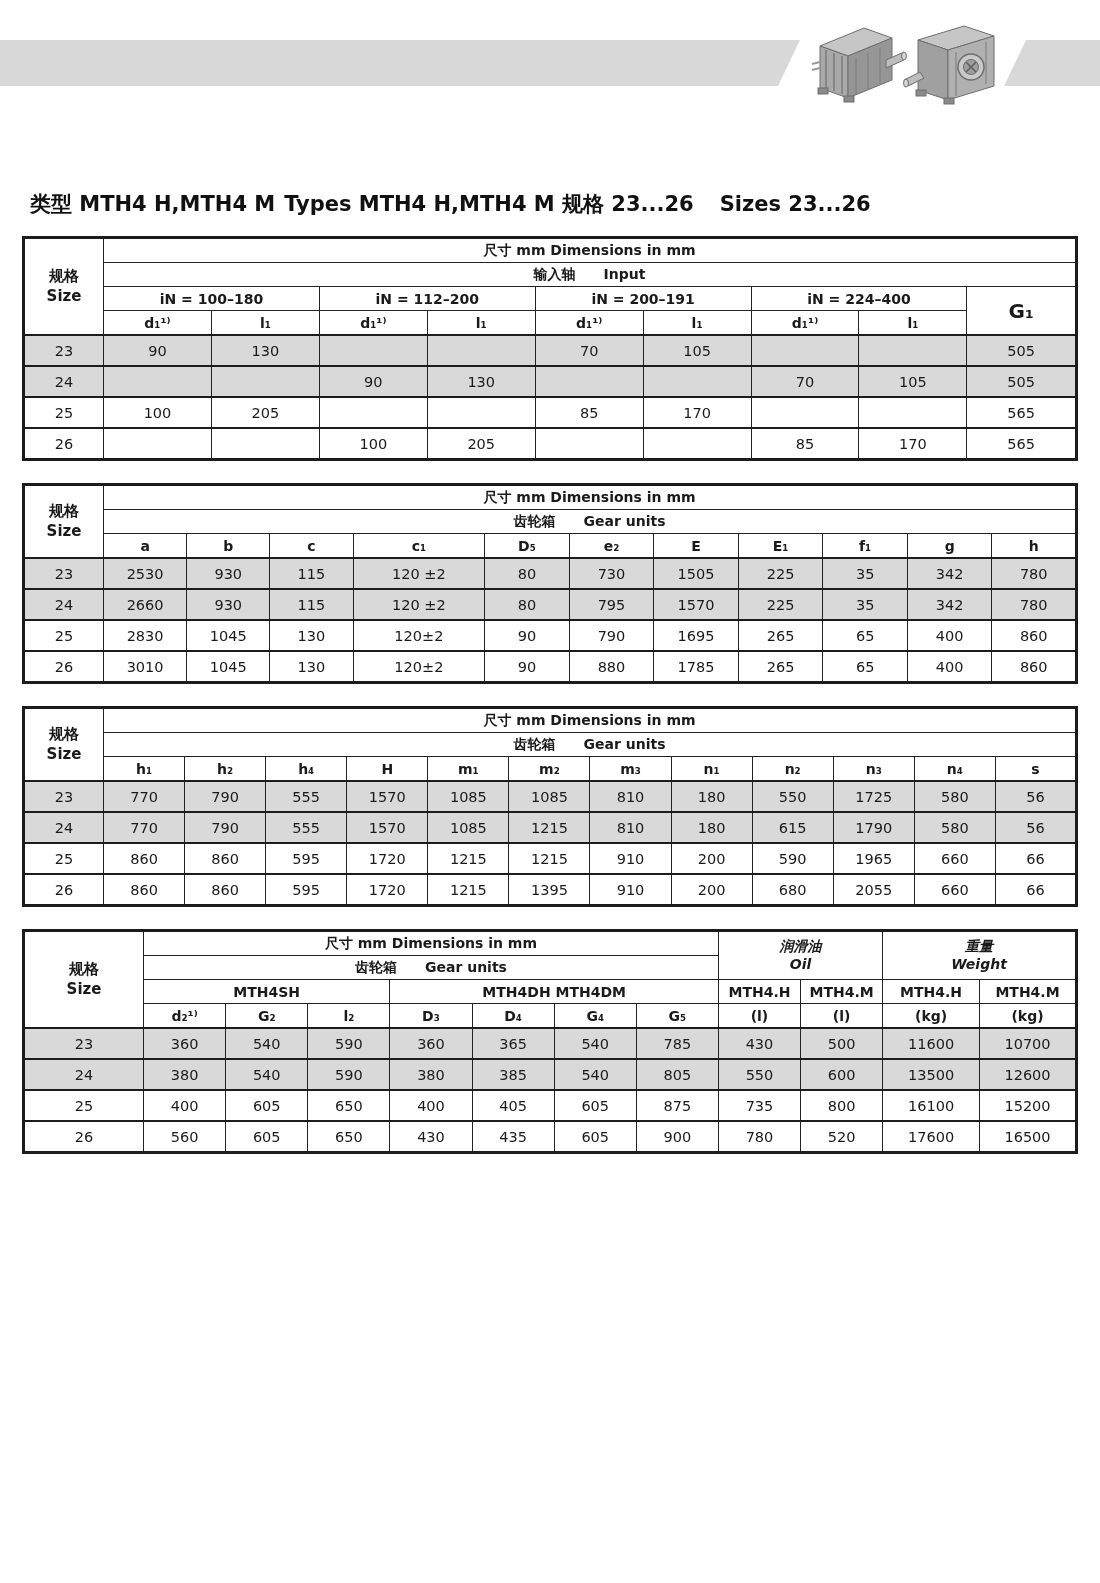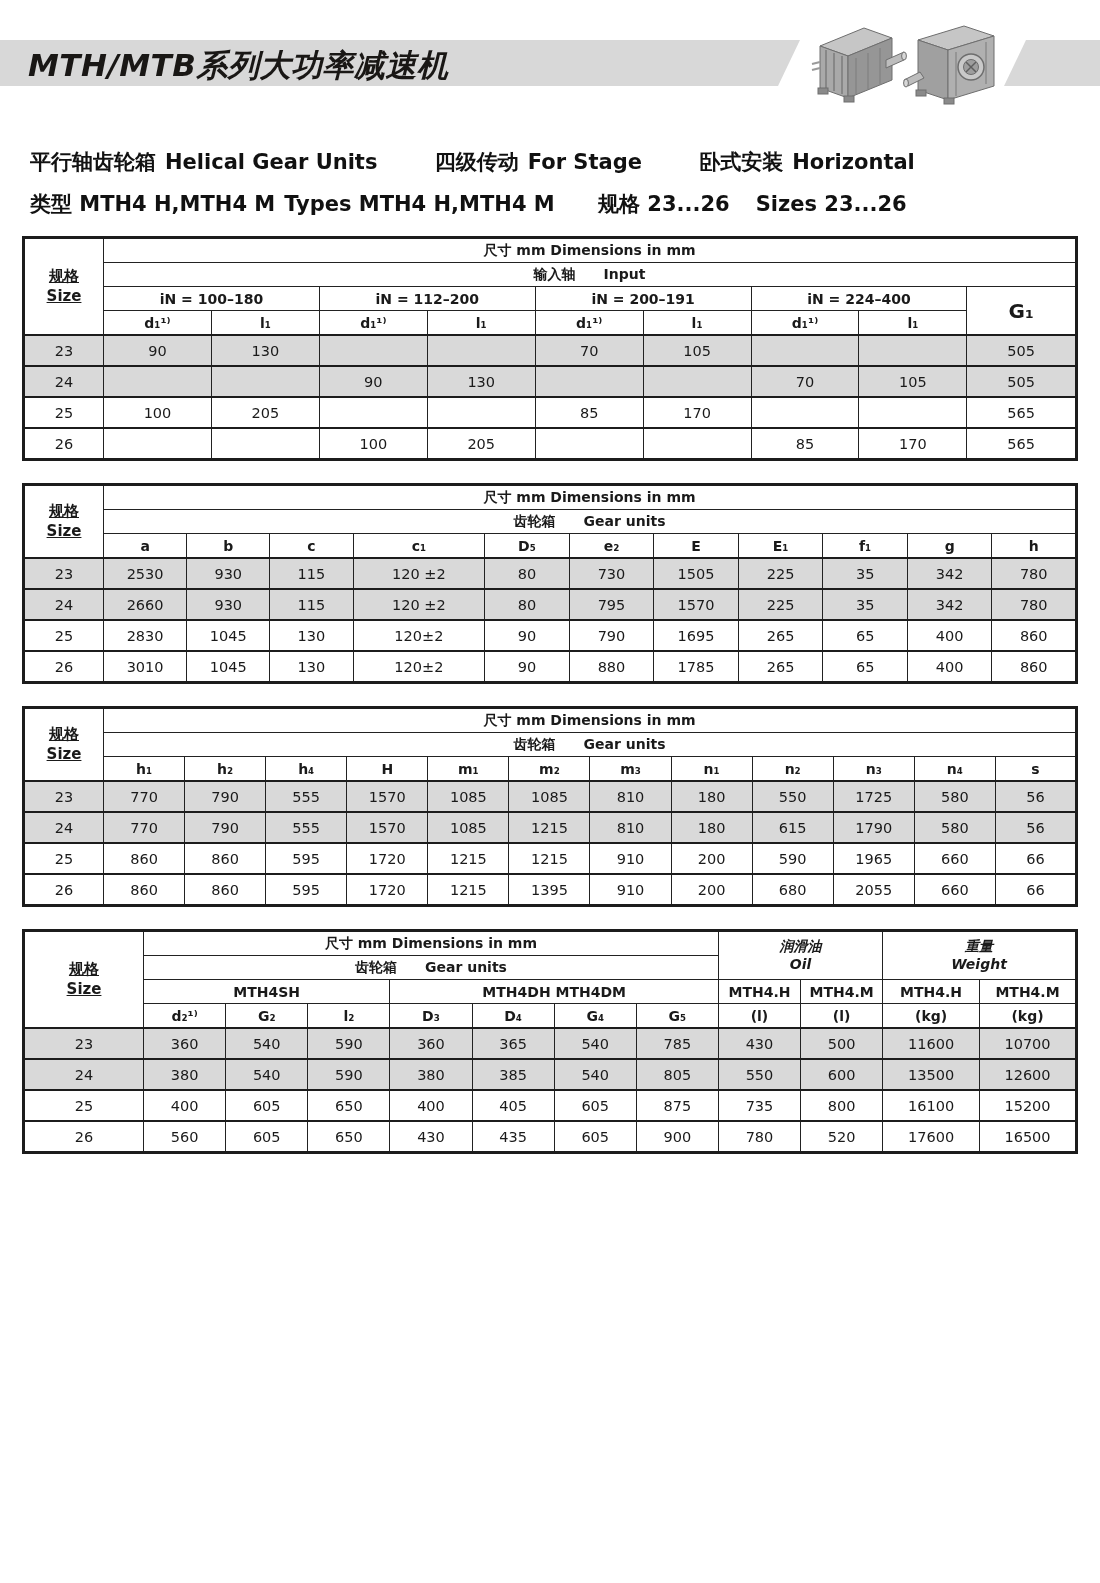--- a/index.html
+++ b/index.html
@@ -15,51 +15,50 @@
   }
   .gear-photos{position:absolute;top:18px;left:806px;width:204px;height:98px;}
 
   
   .intro{position:absolute;left:30px;font-size:21px;font-weight:bold;color:#111;white-space:nowrap;}
   .intro-1{top:148px;}
   .intro-2{top:190px;}
   .intro span.en{margin-left:9px;}
   .intro .item{display:inline-block;}
   .intro-1 .item + .item{margin-left:50px;}
-  .intro-2 .item + .item{margin-left:36px;}
+  .intro-2 .item + .item{}
   .intro-2 .item:last-child .en{margin-left:26px;}
 
   
   .tables{position:absolute;top:236px;left:22px;width:1056px;}
   table{width:100%;border-collapse:collapse;table-layout:fixed;border:3px solid #1c1c1c;}
   table + table{margin-top:22px;}
   th,td{border:1.5px solid #222;text-align:center;vertical-align:middle;
         padding:0 2px;overflow:hidden;white-space:nowrap;}
   th{font-size:14px;font-weight:bold;height:23px;}
   td{font-size:14.5px;font-weight:normal;height:29px;}
   tbody td{border-top:2.4px solid #1c1c1c;}
   thead tr:last-child th{border-bottom:2.4px solid #1c1c1c;margin-top:12px;}
   tr.shaded td{background:#d9d9d9;}
   .size-head{font-size:15px;line-height:1.3;}
-  .size-head span{display:block;text-decoration:underline;}
+  .size-head span{display:block;}
   .g1-cell{font-size:20px;}
   .two-line span{display:block;line-height:1.25;font-style:italic;}
   .gap-en{margin-left:28px;}
   .sub-note{font-size:14px;}
 </style>
 </head>
 <body>
 
 <div id="page">
 
   <svg class="band-svg" viewBox="0 0 1100 46" preserveAspectRatio="none">
     <polygon points="0,0 800,0 778,46 0,46" fill="#d8d8d8"></polygon>
     <polygon points="1026,0 1100,0 1100,46 1004,46" fill="#d8d8d8"></polygon>
   </svg>
-  <div class="page-title">MTH/MTB系列大功率减速机</div>
 
   <svg class="gear-photos" viewBox="0 0 204 98">
     <g>
       <polygon points="14,28 58,10 86,20 42,38" fill="#c6c6c6" stroke="#6e6e6e" stroke-width="1"></polygon>
       <polygon points="14,28 42,38 42,80 14,70" fill="#a9a9a9" stroke="#6e6e6e" stroke-width="1"></polygon>
       <polygon points="42,38 86,20 86,62 42,80" fill="#969696" stroke="#6e6e6e" stroke-width="1"></polygon>
       <line x1="20" y1="32" x2="20" y2="70" stroke="#7d7d7d" stroke-width="1.5"></line>
       <line x1="28" y1="35" x2="28" y2="73" stroke="#7d7d7d" stroke-width="1.5"></line>
       <line x1="36" y1="38" x2="36" y2="76" stroke="#7d7d7d" stroke-width="1.5"></line>
       <line x1="50" y1="40" x2="50" y2="76" stroke="#858585" stroke-width="1.5"></line>
@@ -82,25 +81,20 @@
       <circle cx="165" cy="49" r="7.5" fill="#9e9e9e" stroke="#6e6e6e" stroke-width="1"></circle>
       <line x1="160" y1="44" x2="170" y2="54" stroke="#5f5f5f" stroke-width="1.5"></line>
       <line x1="170" y1="44" x2="160" y2="54" stroke="#5f5f5f" stroke-width="1.5"></line>
       <polygon points="98,62 114,54 118,60 102,68" fill="#bdbdbd" stroke="#6e6e6e" stroke-width="1"></polygon>
       <ellipse cx="100" cy="65" rx="2.4" ry="4" fill="#d8d8d8" stroke="#6e6e6e" stroke-width="1"></ellipse>
       <rect x="110" y="72" width="10" height="6" fill="#8a8a8a" stroke="#6e6e6e" stroke-width="1"></rect>
       <rect x="138" y="80" width="10" height="6" fill="#8a8a8a" stroke="#6e6e6e" stroke-width="1"></rect>
     </g>
   </svg>
 
-  <div class="intro intro-1">
-    <span class="item"><span class="zh">平行轴齿轮箱</span><span class="en">Helical Gear Units</span></span>
-    <span class="item"><span class="zh">四级传动</span><span class="en">For Stage</span></span>
-    <span class="item"><span class="zh">卧式安装</span><span class="en">Horizontal</span></span>
-  </div>
   <div class="intro intro-2">
     <span class="item"><span class="zh">类型 MTH4 H,MTH4 M</span><span class="en">Types MTH4 H,MTH4 M</span></span>
     <span class="item"><span class="zh">规格 23...26</span><span class="en">Sizes 23...26</span></span>
   </div>
 
   <div class="tables">
 
     <table>
       <colgroup>
         <col style="width:7.6%">

